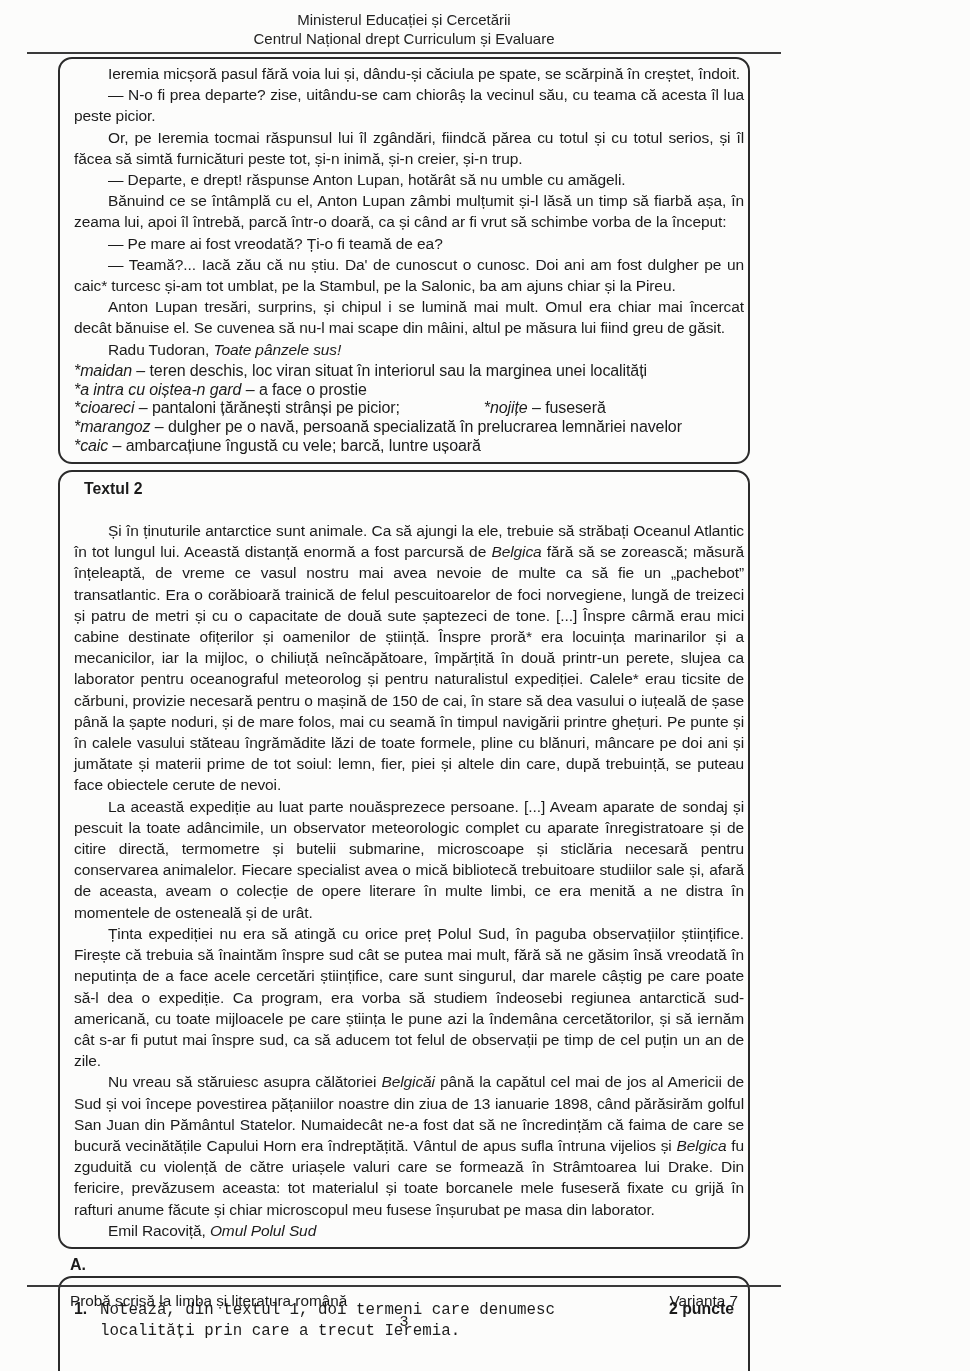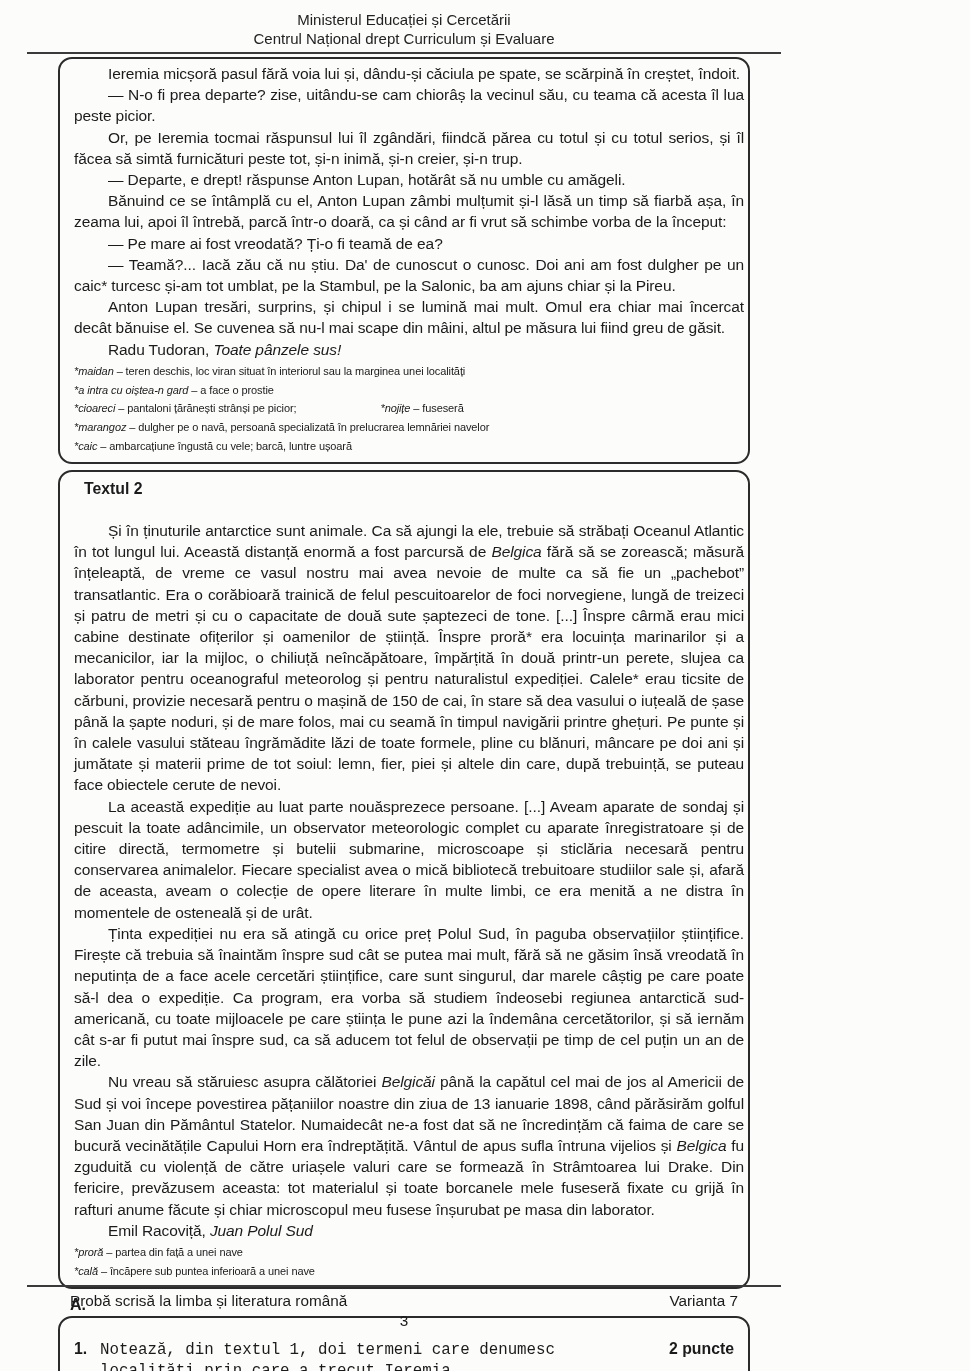--- a/index.html
+++ b/index.html
@@ -52,21 +52,21 @@
   }
   .attribution {
     margin: 0;
     font-size: 15.5px;
     line-height: 21.5px;
     text-align: right;
     padding-right: 4px;
   }
   .footnotes { margin-top: 2px; }
   .fn-line {
-    font-size: 11px;
+    font-size: 16px;
     line-height: 18.8px;
     letter-spacing: -0.1px;
   }
   .fn-gap { margin-left: 84px; }
   
   .section-label {
     margin: 7px 0 2px 70px;
     font-weight: bold;
     font-size: 16px;
   }
@@ -140,25 +140,21 @@
       <div class="fn-line"><span class="it">*caic</span><span> – ambarcațiune îngustă cu vele; barcă, luntre ușoară</span></div>
     </div>
   </div>
 
   <div class="rbox" style="margin-top:6px;">
     <div class="box-title">Textul 2</div>
     <p><span>Și în ținuturile antarctice sunt animale. Ca să ajungi la ele, trebuie să străbați Oceanul Atlantic în tot lungul lui. Această distanță enormă a fost parcursă de </span><span class="it">Belgica</span><span> fără să se zorească; măsură înțeleaptă, de vreme ce vasul nostru mai avea nevoie de multe ca să fie un „pachebot” transatlantic. Era o corăbioară trainică de felul pescuitoarelor de foci norvegiene, lungă de treizeci și patru de metri și cu o capacitate de două sute șaptezeci de tone. [...] Înspre cârmă erau mici cabine destinate ofițerilor și oamenilor de știință. Înspre proră* era locuința marinarilor și a mecanicilor, iar la mijloc, o chiliuță neîncăpătoare, împărțită în două printr-un perete, slujea ca laborator pentru oceanograful meteorolog și pentru naturalistul expediției. Calele* erau ticsite de cărbuni, provizie necesară pentru o mașină de 150 de cai, în stare să dea vasului o iuțeală de șase până la șapte noduri, și de mare folos, mai cu seamă în timpul navigării printre ghețuri. Pe punte și în calele vasului stăteau îngrămădite lăzi de toate formele, pline cu blănuri, mâncare pe doi ani și jumătate și materii prime de tot soiul: lemn, fier, piei și altele din care, după trebuință, se puteau face obiectele cerute de nevoi.</span></p>
     <p><span>La această expediție au luat parte nouăsprezece persoane. [...] Aveam aparate de sondaj și pescuit la toate adâncimile, un observator meteorologic complet cu aparate înregistratoare și de citire directă, termometre și butelii submarine, microscoape și sticlăria necesară pentru conservarea animalelor. Fiecare specialist avea o mică bibliotecă trebuitoare studiilor sale și, afară de aceasta, aveam o colecție de opere literare în multe limbi, ce era menită a ne distra în momentele de osteneală și de urât.</span></p>
     <p><span>Ținta expediției nu era să atingă cu orice preț Polul Sud, în paguba observațiilor științifice. Firește că trebuia să înaintăm înspre sud cât se putea mai mult, fără să ne găsim însă vreodată în neputința de a face acele cercetări științifice, care sunt singurul, dar marele câștig pe care poate să-l dea o expediție. Ca program, era vorba să studiem îndeosebi regiunea antarctică sud-americană, cu toate mijloacele pe care știința le pune azi la îndemâna cercetătorilor, și să iernăm cât s-ar fi putut mai înspre sud, ca să aducem tot felul de observații pe timp de cel puțin un an de zile.</span></p>
     <p><span>Nu vreau să stăruiesc asupra călătoriei </span><span class="it">Belgicăi</span><span> până la capătul cel mai de jos al Americii de Sud și voi începe povestirea pățaniilor noastre din ziua de 13 ianuarie 1898, când părăsirăm golful San Juan din Pământul Statelor. Numaidecât ne-a fost dat să ne încredințăm că faima de care se bucură vecinătățile Capului Horn era îndreptățită. Vântul de apus sufla întruna vijelios și </span><span class="it">Belgica</span><span> fu zguduită cu violență de către uriașele valuri care se formează în Strâmtoarea lui Drake. Din fericire, prevăzusem aceasta: tot materialul și toate borcanele mele fuseseră fixate cu grijă în rafturi anume făcute și chiar microscopul meu fusese înșurubat pe masa din laborator.</span></p>
-    <p class="attribution"><span>Emil Racoviță, </span><span class="it">Juan Polul Sud</span></p>
-    <div class="footnotes">
-      <div class="fn-line"><span class="it">*proră</span><span> – partea din față a unei nave</span></div>
-      <div class="fn-line"><span class="it">*cală</span><span> – încăpere sub puntea inferioară a unei nave</span></div>
-    </div>
+    <p class="attribution"><span>Emil Racoviță, </span><span class="it">Omul Polul Sud</span></p>
   </div>
 
   <div class="section-label">A.</div>
 
   <div class="qbox">
     <div class="q-row">
       <span class="q-num">1.</span>
       <span class="q-text">Notează, din textul 1, doi termeni care denumesc localități prin care a trecut Ieremia.</span>
       <span class="q-points">2 puncte</span>
     </div>

